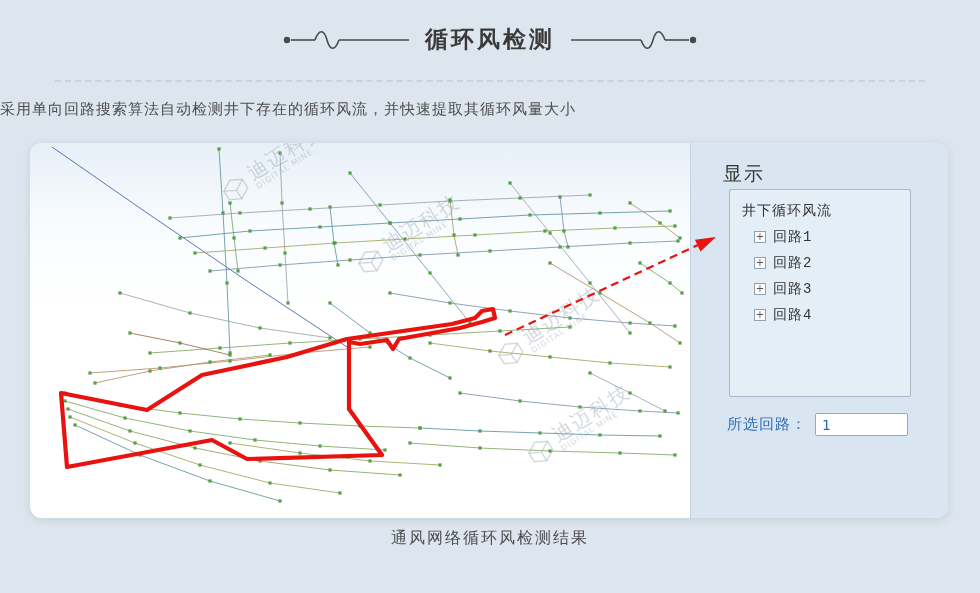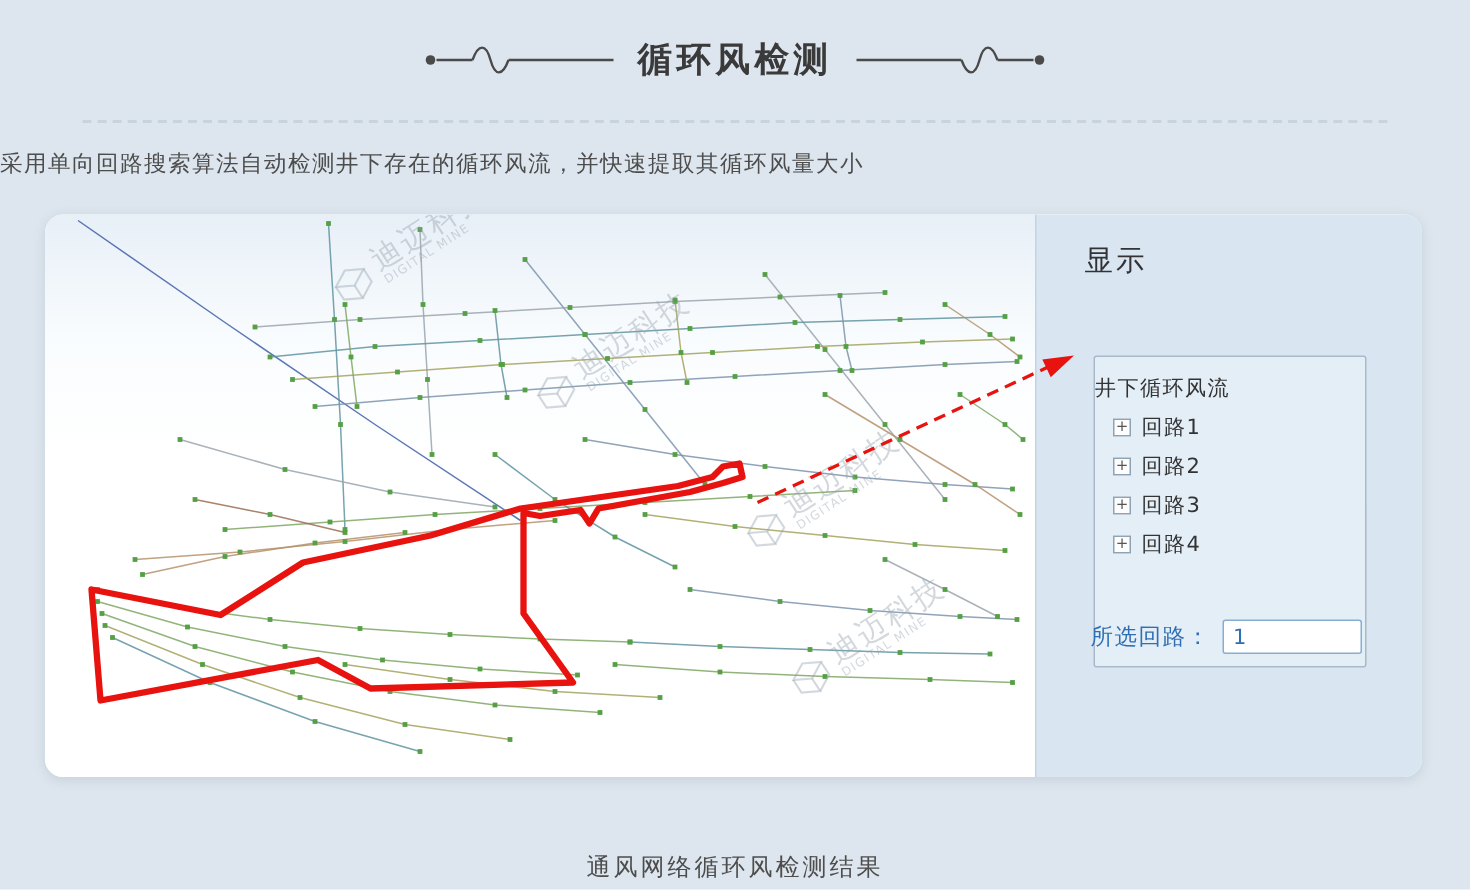--- a/index.html
+++ b/index.html
@@ -70,32 +70,31 @@
     position:relative; width:258px; height:100%;
     background:#d9e6f2; border-left:1px solid #c3d3e2;
   }
   .panel-title {
     position:absolute; left:32px; top:18px; font-size:19px; color:#333;
     letter-spacing:2px;
   }
   .tree-box {
     position:absolute; left:38px; top:46px; width:182px; height:208px;
     background:#e4eef7; border:1px solid #a9b9c9; border-radius:2px;
-    padding:12px 0;
-    margin-top:48px;
+    padding:12px 12px;
   }
   .tree-root { font-size:14px; color:#333; letter-spacing:1px; margin-bottom:8px; }
   .tree-item { display:flex; align-items:center; gap:7px;
                margin:8px 0 8px 12px; cursor:default; }
   .expander {
     width:12px; height:12px; background:#fdfdfd; border:1px solid #8fa3b5;
     font-size:10px; line-height:10px; text-align:center; color:#555;
     flex:0 0 auto;
   }
-  .tree-label { font-size:14px; color:#333; letter-spacing:1px; }
+  .tree-label { font-size:14px; color:#333; letter-spacing:1px;font-family:Liberation Mono, monospace; }
 
   .field-row { position:absolute; left:36px; display:flex; align-items:center; }
   .field-row.row1 { top:270px; }
   .field-row.row2 { top:310px; }
   .field-label { font-size:15px; color:#2f6fb4; letter-spacing:1px; width:88px; }
   .field-input {
     width:93px; height:23px; background:#ffffff;
     border:1px solid #87aed2; border-radius:2px;
     font-family:"DejaVu Sans","Liberation Sans",sans-serif;
     font-size:14px; color:#2e6db8; padding:0 6px; letter-spacing:1px;
@@ -103,21 +102,21 @@
 
   
   .arrow-overlay {
     position:absolute; left:0; top:0; width:918px; height:375px;
     pointer-events:none; z-index:5;
   }
 
   
   .caption {
     position:absolute; top:528px; left:0; width:100%;
-    text-align:center; font-size:16px; color:#4d4d4d; letter-spacing:2px;margin-top:40px;
+    text-align:center; font-size:16px; color:#4d4d4d; letter-spacing:2px;
   }
 </style>
 </head>
 <body>
 
 <div class="header">
   <svg class="ornament" width="130" height="20" viewBox="0 0 130 20">
     <circle cx="6" cy="10" r="3.2" fill="currentColor"></circle>
     <line x1="10" y1="10" x2="34" y2="10" stroke="currentColor" stroke-width="1.6"></line>
     <path d="M34,10 c4,-11 9,-11 12,0 c3,11 8,11 12,0" fill="none" stroke="currentColor" stroke-width="1.6"></path>

